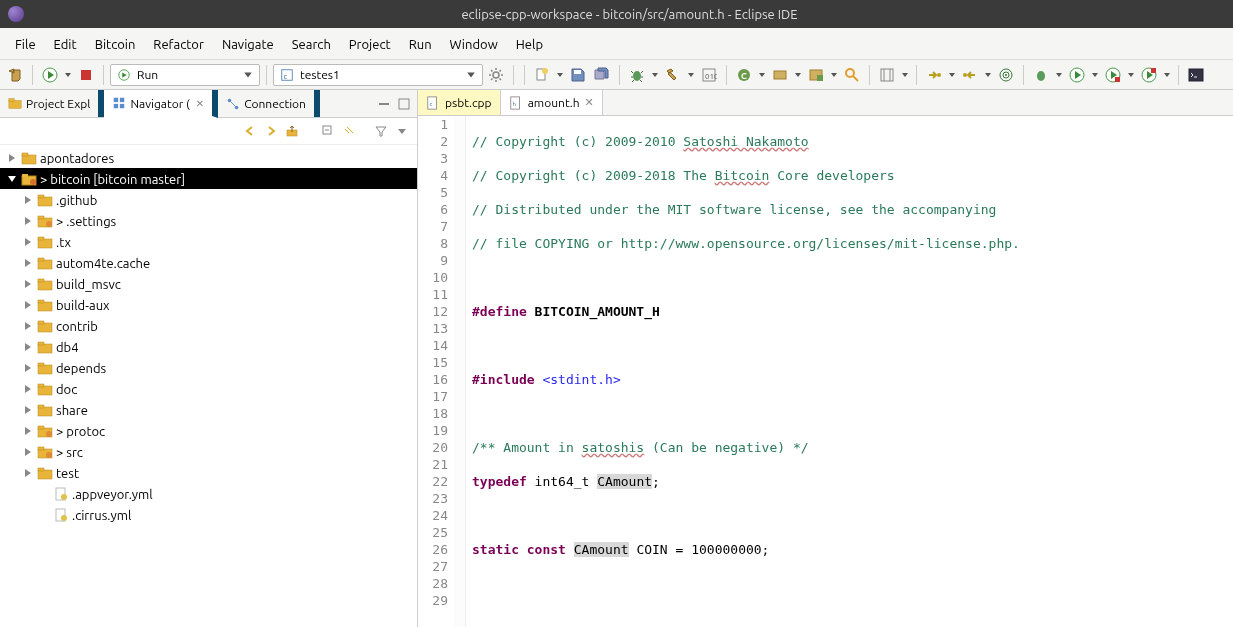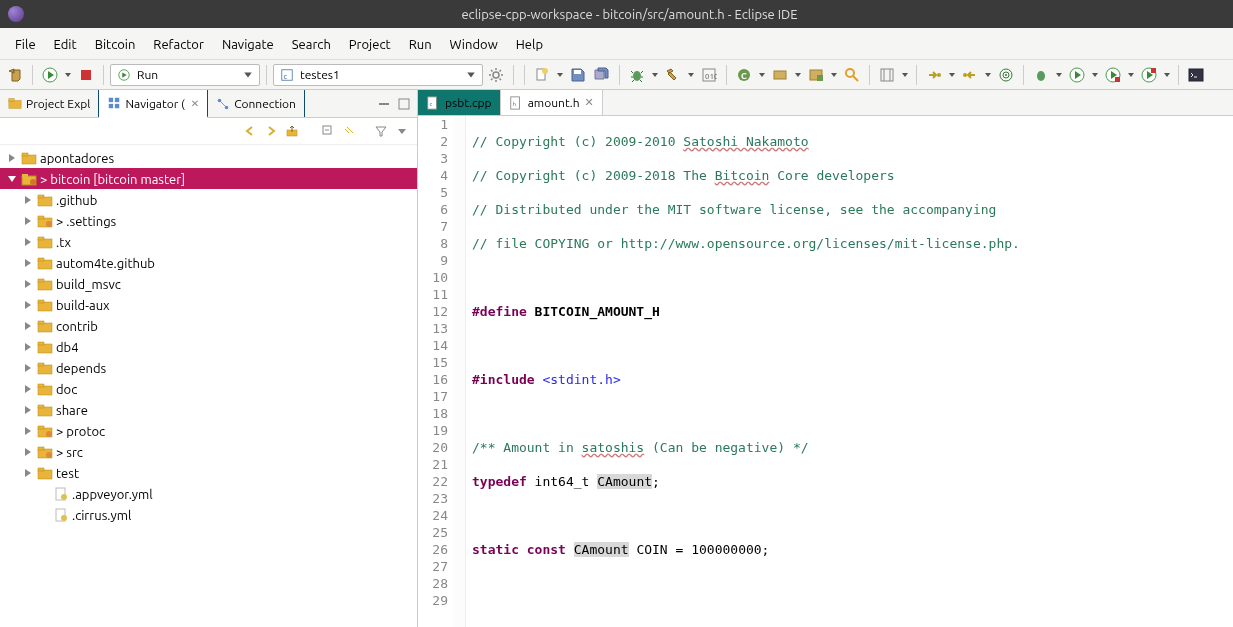--- a/index.html
+++ b/index.html
@@ -20,40 +20,40 @@
 .dd svg { width:8px; height:8px; }
 .combo { border: 1px solid #bbb; background: #fff; height: 22px; display: flex; align-items: center; padding: 0 6px; gap: 6px; border-radius: 2px; }
 .combo.wide { width: 150px; }
 .combo.wider { width: 210px; }
 .combo .arrow { margin-left: auto; }
 
 .main { display: flex; height: calc(100% - 83px); }
 
 .sidebar { width: 418px; border-right: 1px solid #ccc; display: flex; flex-direction: column; background: #fff; }
 .views { display: flex; border-bottom: 1px solid #ccc; background: #f5f5f4; height: 28px; align-items: stretch; }
-.view-tab { padding: 4px 8px; border-right: 1px solid #0c4a6e; display: flex; align-items: center; gap: 4px; font-size: 12px; }
+.view-tab { padding: 4px 8px; border-right: 6px solid #0c4a6e; display: flex; align-items: center; gap: 4px; font-size: 12px; }
 .view-tab.active { background: #fff; border-bottom: 2px solid #fff; margin-bottom: -1px; }
 .view-tab .x { margin-left: 2px; color: #888; font-size: 10px; }
 .view-actions { margin-left: auto; display: flex; align-items: center; padding-right: 4px; gap: 2px; }
 .mini-toolbar { display: flex; justify-content: flex-end; padding: 4px 6px; gap: 3px; border-bottom: 1px solid #eee; }
 .mini-btn { width: 18px; height: 18px; display: flex; align-items: center; justify-content: center; }
 .mini-btn svg { width: 14px; height: 14px; }
 
 .tree { flex: 1; overflow: auto; padding: 2px 0; font-size: 13px; }
 .tree-row { display: flex; align-items: center; height: 21px; padding-left: 6px; gap: 3px; white-space: nowrap; }
-.tree-row.selected { background: #be185d; color: #fff; }
+.tree-row.selected { background: #000000; color: #fff; }
 .tree-row .tw { width: 12px; display: flex; align-items: center; justify-content: center; }
 .tree-row .tw svg { width: 10px; height: 10px; }
 .tree-row .icon { width: 16px; height: 14px; display: flex; align-items: center; justify-content: center; }
 .indent1 { padding-left: 22px; }
 .indent2 { padding-left: 38px; }
 
 .editor-area { flex: 1; display: flex; flex-direction: column; }
 .tabs { display: flex; background: #f5f5f4; border-bottom: 1px solid #ccc; height: 26px; }
-.tab { padding: 4px 8px; border-right: 1px solid #ccc; display: flex; align-items: center; gap: 5px; font-size: 12px; background: #0f766e; }
+.tab { padding: 4px 8px; border-right: 1px solid #ccc; display: flex; align-items: center; gap: 5px; font-size: 12px; background: #fef9c3; }
 .tab.active { background: #fff; }
 .tab .x { color: #888; font-size: 11px; }
 
 .code { flex: 1; display: flex; font-family: "DejaVu Sans Mono", Consolas, monospace; font-size: 13px; line-height: 17px; overflow: auto; background: #fff; }
 .gutter { width: 36px; text-align: right; color: #888; padding-right: 6px; background: #fff; user-select: none; }
 .fold-col { width: 12px; background: #fcfcfc; border-right: 1px solid #eee; }
 .lines { flex: 1; padding-left: 6px; white-space: pre; }
 .cl { color: #2a7a5a; }  
 .kw { color: #7a0055; font-weight: bold; }
 .pp { color: #7a0055; font-weight: bold; }
@@ -487,21 +487,21 @@
               <svg viewBox="0 0 10 10">
                 <path d="M2 1 L8 5 L2 9 Z" fill="#888"></path>
               </svg>
             </span>
     <span class="icon">
               <svg viewBox="0 0 16 14">
                 <rect x="1" y="4" width="14" height="9" class="folder-icon"></rect>
                 <rect x="1" y="2" width="6" height="3" class="folder-icon"></rect>
               </svg>
             </span>
-    <span>autom4te.github</span>
+    <span>autom4te.cache</span>
           </div>
           <div class="tree-row indent1">
             <span class="tw">
               <svg viewBox="0 0 10 10">
                 <path d="M2 1 L8 5 L2 9 Z" fill="#888"></path>
               </svg>
             </span>
     <span class="icon">
               <svg viewBox="0 0 16 14">
                 <rect x="1" y="4" width="14" height="9" class="folder-icon"></rect>

